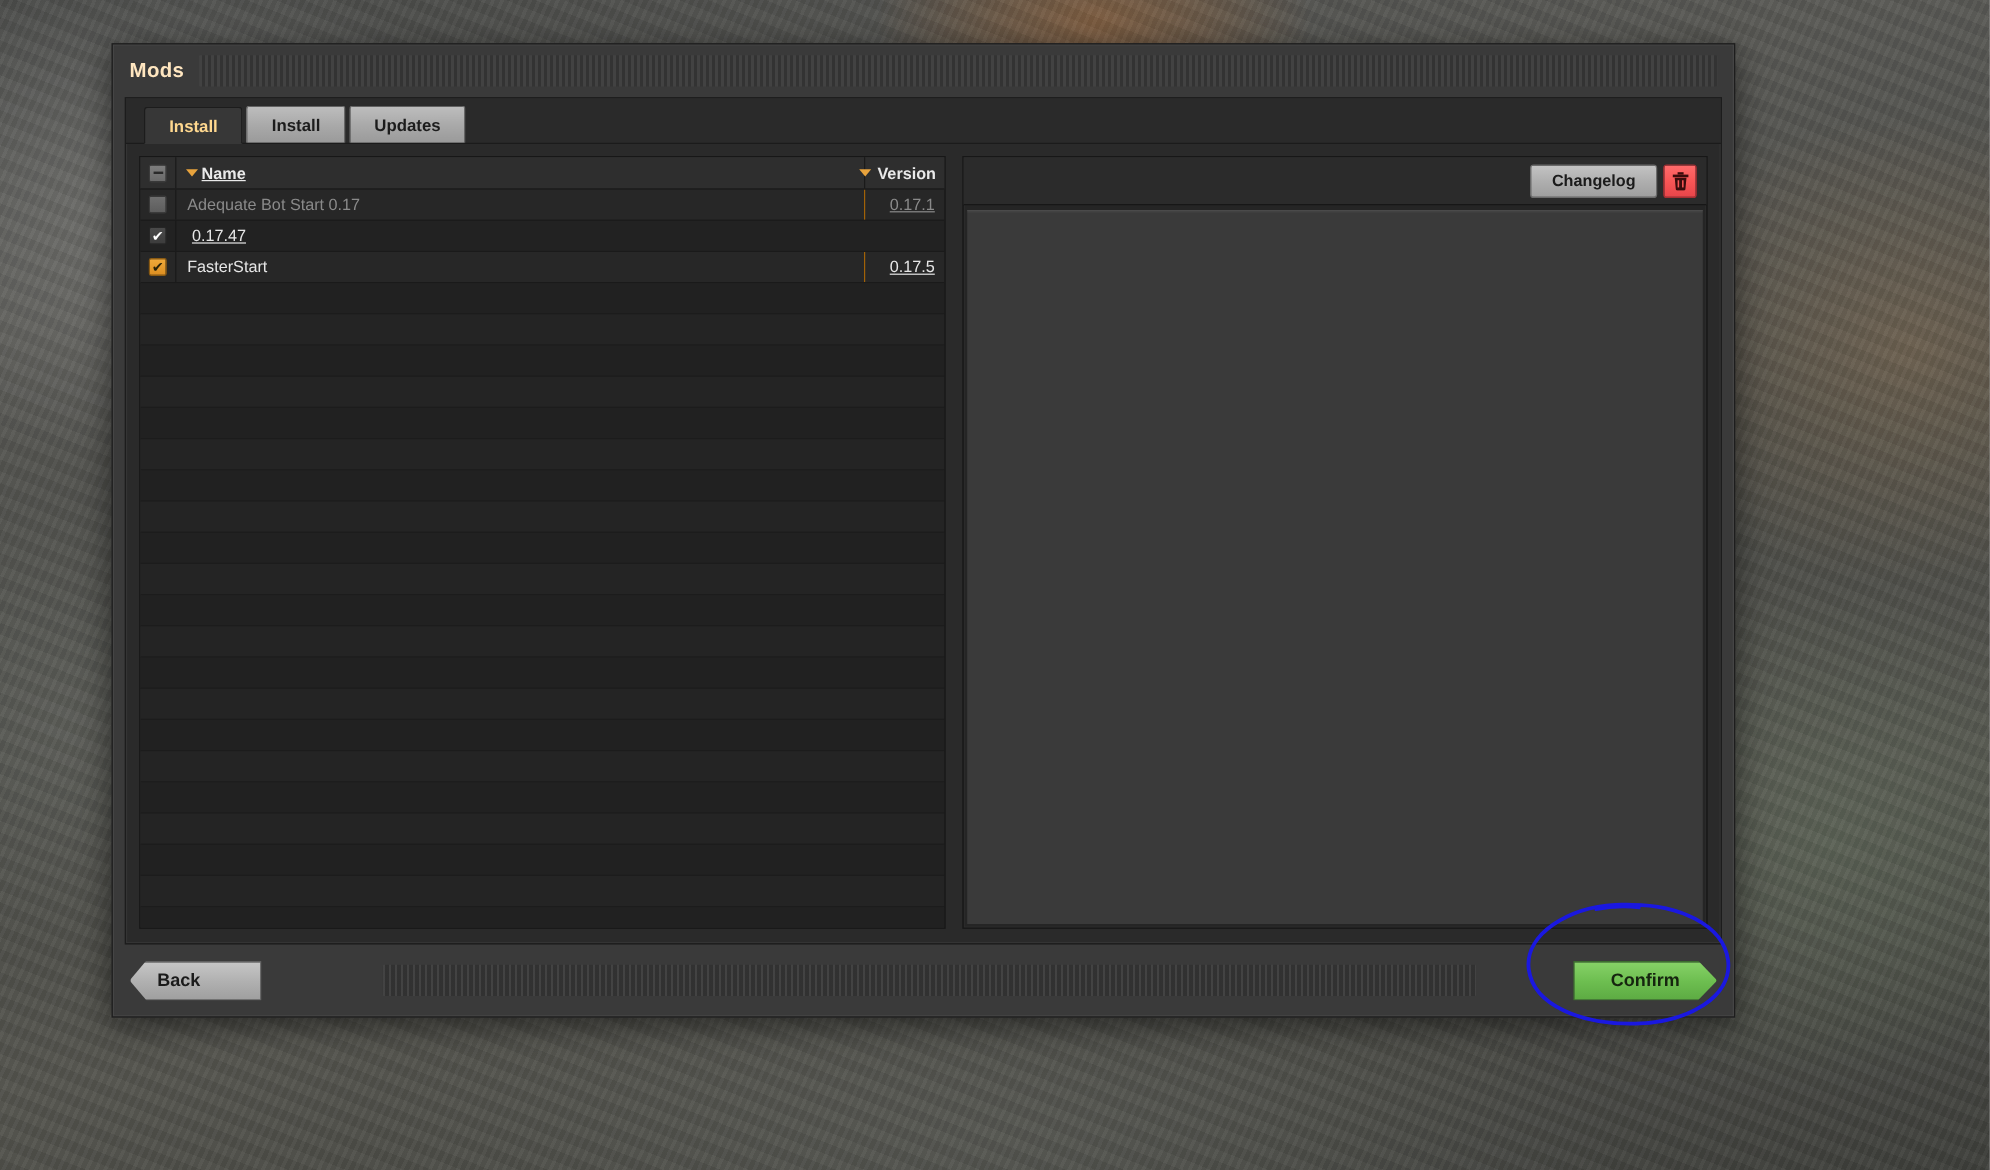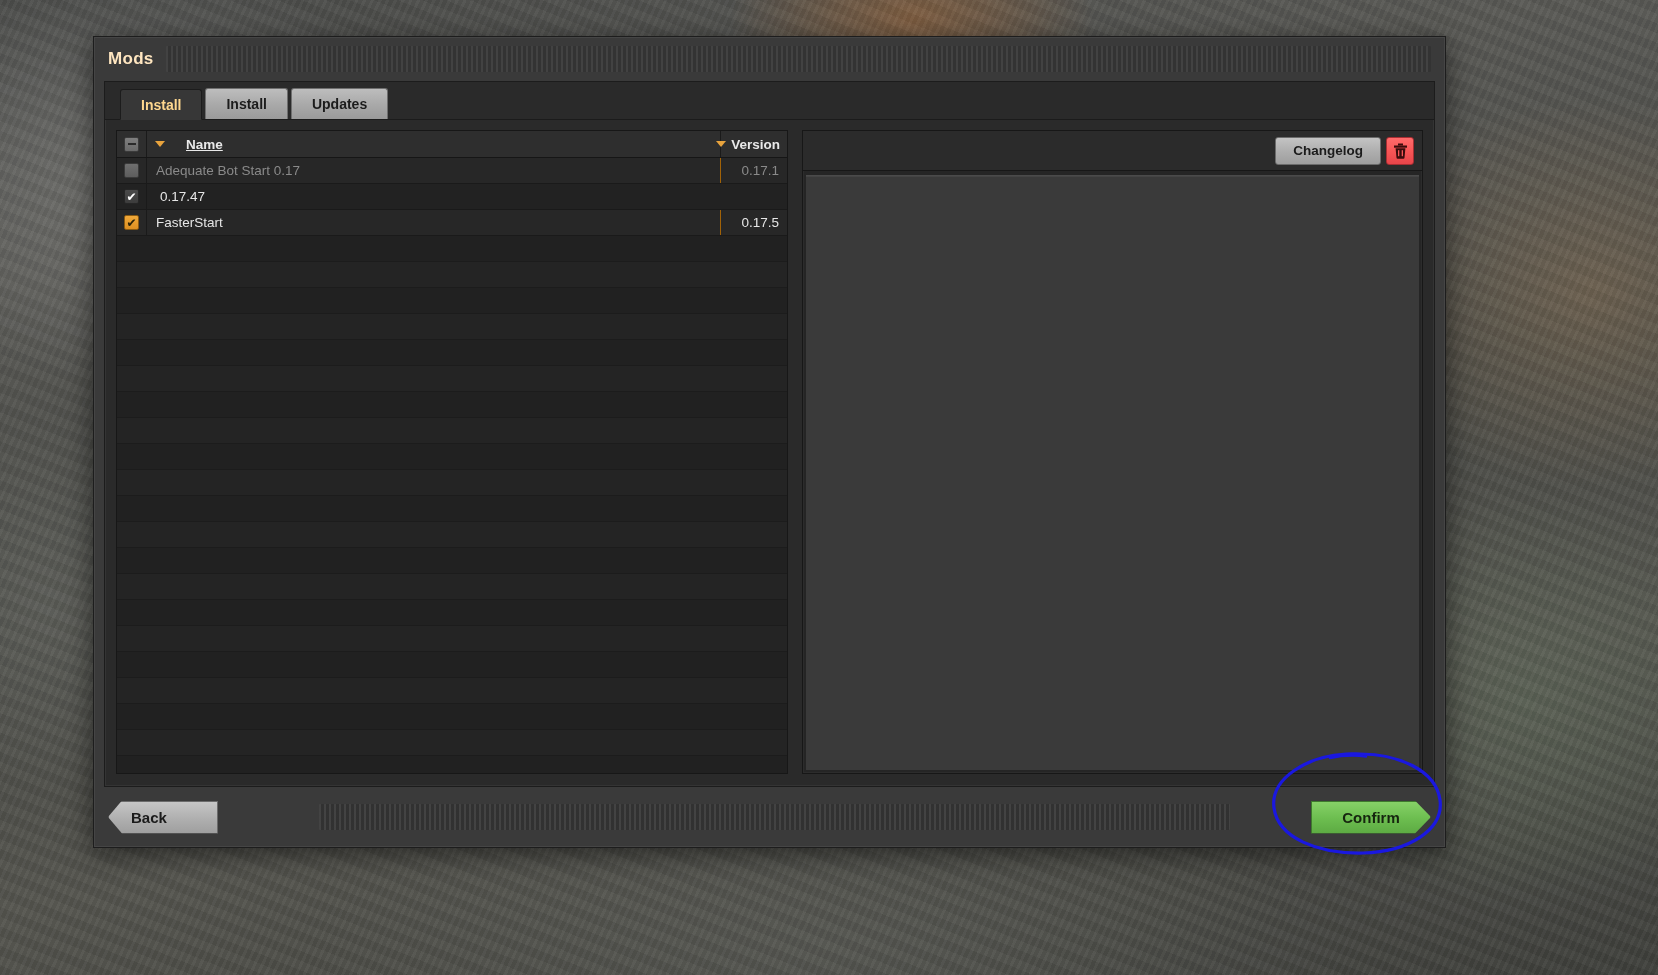--- a/index.html
+++ b/index.html
@@ -137,21 +137,21 @@
     font-size: 13.5px; font-weight: bold;
   }
   .hdr-cell {
     display: flex; align-items: center;
     height: 100%;
     border-right: 1px solid #1a1a1a;
     cursor: pointer;
     user-select: none;
   }
   .hdr-check { width: 30px; justify-content: center; }
-  .hdr-name  { flex: 1; padding-left: 8px; gap: 21px; text-decoration: underline; }
+  .hdr-name  { flex: 1; padding-left: 8px; gap: 3px; text-decoration: underline; }
   .hdr-version { width: 66px; justify-content: flex-end; padding-right: 7px; gap: 5px; border-right: none; }
   .sort-caret {
     width: 0; height: 0;
     border-left: 5px solid transparent;
     border-right: 5px solid transparent;
     border-top: 6px solid #e8a33d;
     flex: none;
   }
   .hdr-box {
     width: 15px; height: 15px;
@@ -188,20 +188,21 @@
     color: #e6e6e6;
     border-right: 1px solid #a16207;
     white-space: nowrap; overflow: hidden;
   }
   .cell-version {
     width: 66px; flex: none;
     display: flex; align-items: center; justify-content: flex-end;
     padding-right: 8px;
     font-size: 13.5px;
     color: #e6e6e6;
+    text-decoration: underline;
   }
   .mod-row.disabled .cell-name,
   .mod-row.disabled .cell-version { color: #8a8a8a; }
 
   
   .cb {
     width: 15px; height: 15px;
     border-radius: 2px;
     display: flex; align-items: center; justify-content: center;
     font-size: 12px; line-height: 1;

